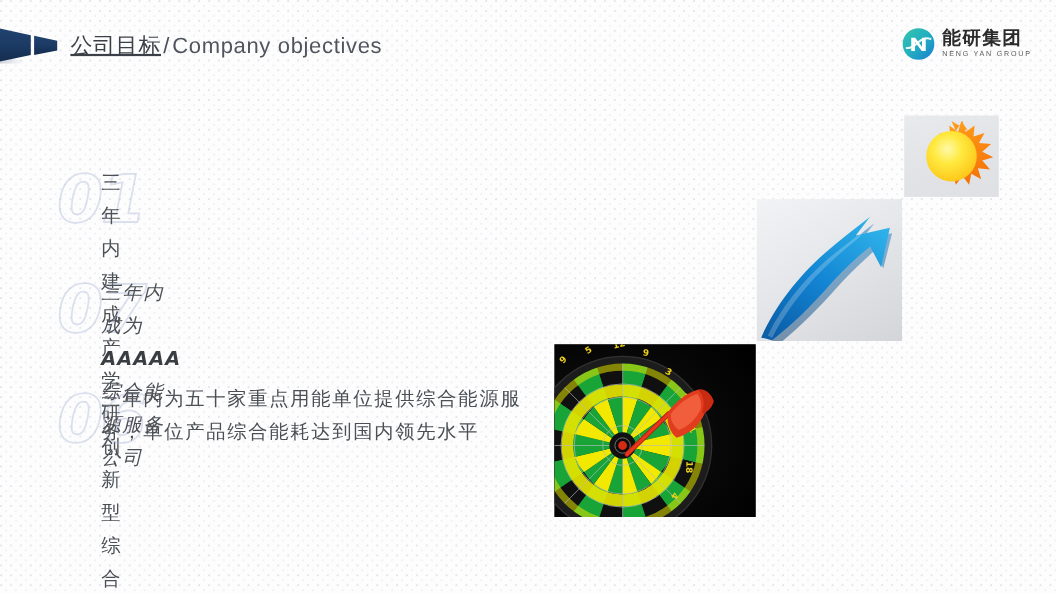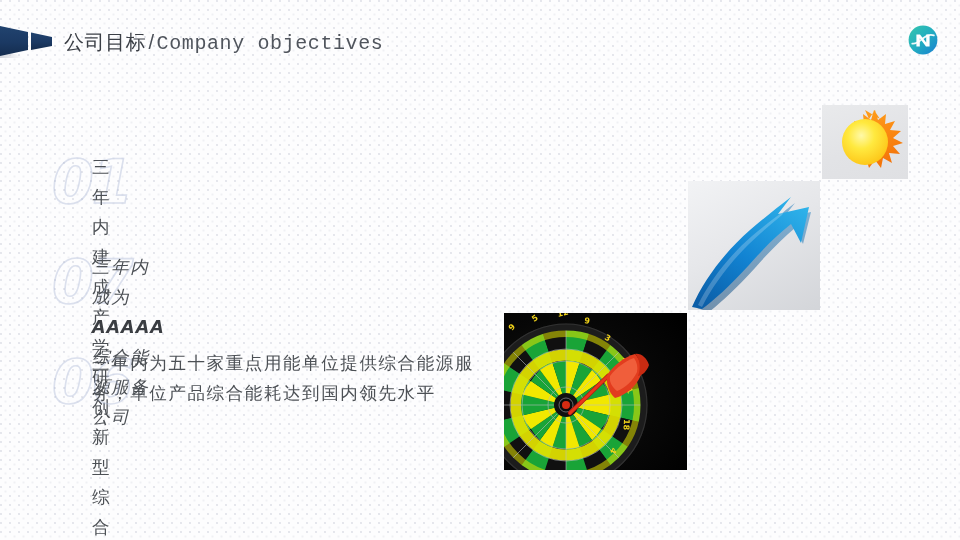--- a/index.html
+++ b/index.html
@@ -44,23 +44,23 @@
   .slide-title {
     position: absolute;
     left: 64px;
     top: 27px;
     font-size: 20px;
     letter-spacing: 0.6px;
     color: #3b3f46;
     white-space: nowrap;
     line-height: 30px;
   }
-  .slide-title .cn { color: #3b3f46; }
+  .slide-title .cn { color: #3b3f46; text-decoration: underline; }
   .slide-title .sep { color: #4a4f57; padding: 0 2px; }
-  .slide-title .en { color: #50555d; font-family: Liberation Mono, monospace; }
+  .slide-title .en { color: #50555d; }
 
   
   .logo {
     position: absolute;
     right: 22px;
     top: 22px;
     height: 36px;
     display: flex;
     align-items: center;
     gap: 7px;
@@ -193,20 +193,24 @@
           <linearGradient id="lgGrad" x1="0" y1="0" x2="1" y2="1">
             <stop offset="0%" stop-color="#35c6ad"></stop>
             <stop offset="50%" stop-color="#22aec0"></stop>
             <stop offset="100%" stop-color="#1a7fd2"></stop>
           </linearGradient>
         </defs>
         <circle cx="15" cy="15" r="14.4" fill="url(#lgGrad)"></circle>
         <path d="M8.4 21.4 L8.4 9.4 L12.0 9.4 L18.2 17.6 L18.2 9.4 L21.6 9.4 L21.6 21.4 L18.0 21.4 L11.8 13.2 L11.8 21.4 Z" fill="#ffffff"></path>
         <path d="M4.2 18.6 C8.6 19.4 11.6 16.2 15.4 13.0 C19.0 10.0 22.4 9.0 25.9 10.4" stroke="#ffffff" stroke-width="1.7" fill="none" opacity="0.92" stroke-linecap="round"></path>
       </svg>
+    </span>
+    <span class="logo-text">
+      <span class="logo-cn">能研集团</span>
+      <span class="logo-en">NENG YAN GROUP</span>
     </span>
   </div>
 
   <div class="objective" id="obj-1">
     <span class="obj-num">01</span>
     <span class="obj-text">三年内建成产学研创新型综合能源服务平台</span>
   </div>
 
   <div class="objective" id="obj-2">
     <span class="obj-num">07</span>

